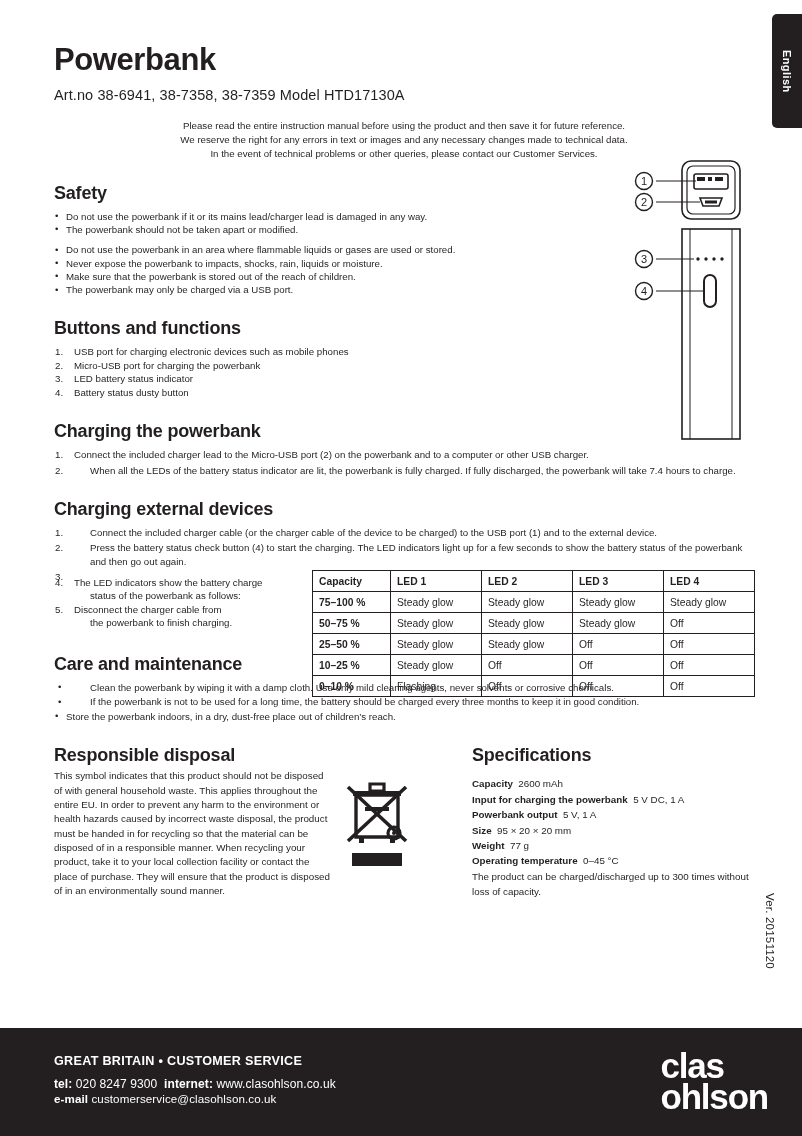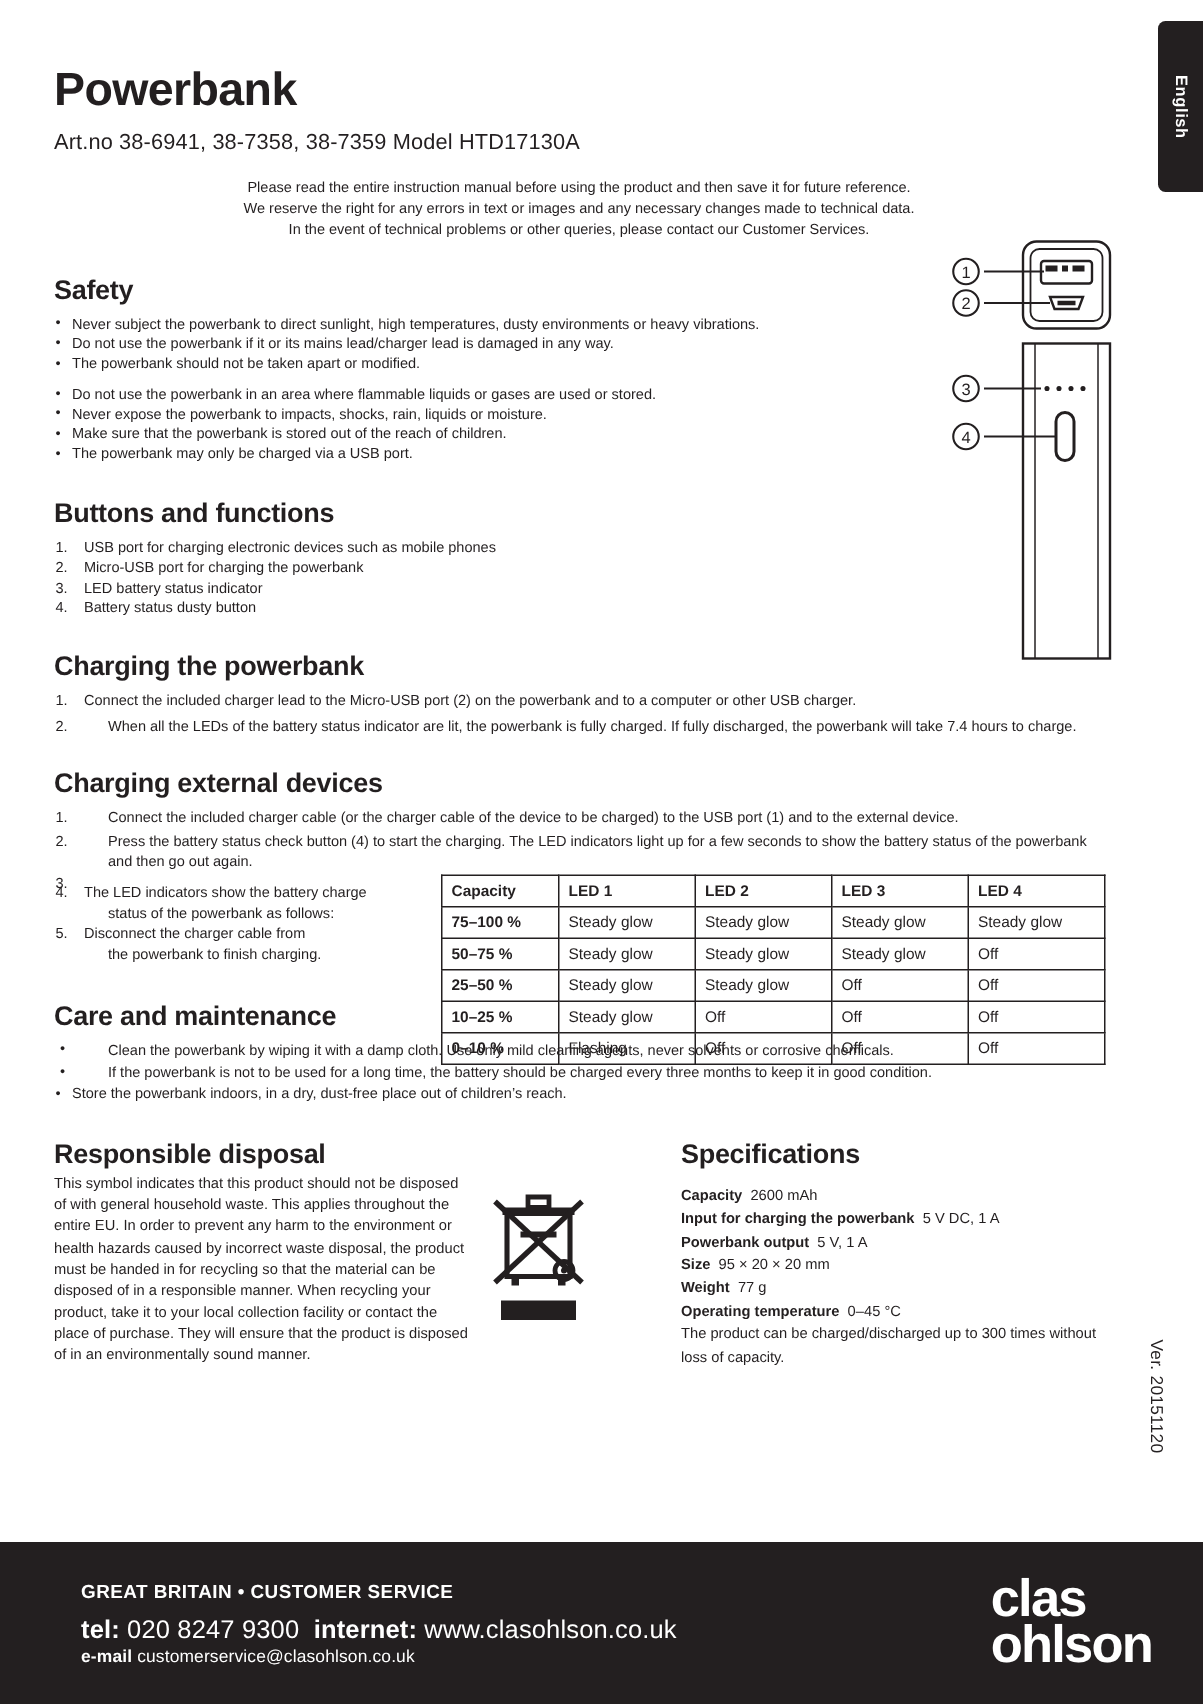--- a/index.html
+++ b/index.html
@@ -29,21 +29,21 @@
   }
 
   
   .ver {
     position: absolute; left: 764px; top: 893px;
     writing-mode: vertical-rl;
     font-size: 11.5px; color: #231f20; letter-spacing: .2px;
   }
 
   
-  .content { position: absolute; left: 36px; top: 44px; width: 700px; }
+  .content { position: absolute; left: 54px; top: 44px; width: 700px; }
 
   h1.title { font-size: 31px; font-weight: bold; letter-spacing: -0.4px; line-height: 1; }
   .artno { font-size: 14.5px; margin-top: 12px; letter-spacing: .1px; }
   .intro { margin-top: 16px; font-size: 9.7px; line-height: 14.2px; text-align: center; }
 
   h2 { font-size: 18px; font-weight: bold; letter-spacing: -0.2px; }
   .h-safety    { margin-top: 21px; }
   .h-buttons   { margin-top: 22px; }
   .h-chgpb     { margin-top: 22px; }
   .h-chgext    { margin-top: 21px; }
@@ -132,21 +132,21 @@
   .spec-note { font-size: 9.8px; line-height: 15.4px; }
 
   
   .footer {
     position: absolute; left: 0; top: 1028px;
     width: 802px; height: 108px;
     background: #231f20; color: #ffffff;
   }
   .footer .f-text { position: absolute; left: 54px; top: 26px; }
   .f-head { font-size: 12.6px; font-weight: bold; letter-spacing: .3px; }
-  .f-line { font-size: 17px; margin-top: 9px; letter-spacing: .1px; }
+  .f-line { font-size: 12px; margin-top: 9px; letter-spacing: .1px; }
   .f-line2 { font-size: 11.6px; margin-top: 1px; letter-spacing: .1px; }
   .f-line b, .f-line2 b { font-weight: bold; }
   .logo {
     position: absolute; right: 34px; top: 22px;
     color: #fff; font-weight: bold; font-size: 35px;
     line-height: 31px; letter-spacing: -1.2px; text-align: left;
   }
 </style>
 </head>
 <body>
@@ -208,21 +208,20 @@
     <h1 class="title">Powerbank</h1>
     <div class="artno">Art.no  38-6941, 38-7358, 38-7359  Model  HTD17130A</div>
     <div class="intro">
       <div>Please read the entire instruction manual before using the product and then save it for future reference.</div>
       <div>We reserve the right for any errors in text or images and any necessary changes made to technical data.</div>
       <div>In the event of technical problems or other queries, please contact our Customer Services.</div>
     </div>
 
     <h2 class="h-safety">Safety</h2>
     <ul class="bullets">
-      <li>Never subject the powerbank to direct sunlight, high temperatures, dusty environments or heavy vibrations.</li>
       <li>Do not use the powerbank if it or its mains lead/charger lead is damaged in any way.</li>
       <li>The powerbank should not be taken apart or modified.</li>
       <li class="gap">Do not use the powerbank in an area where flammable liquids or gases are used or stored.</li>
       <li>Never expose the powerbank to impacts, shocks, rain, liquids or moisture.</li>
       <li>Make sure that the powerbank is stored out of the reach of children.</li>
       <li>The powerbank may only be charged via a USB port.</li>
     </ul>
 
     <h2 class="h-buttons">Buttons and functions</h2>
     <ol class="nums">

